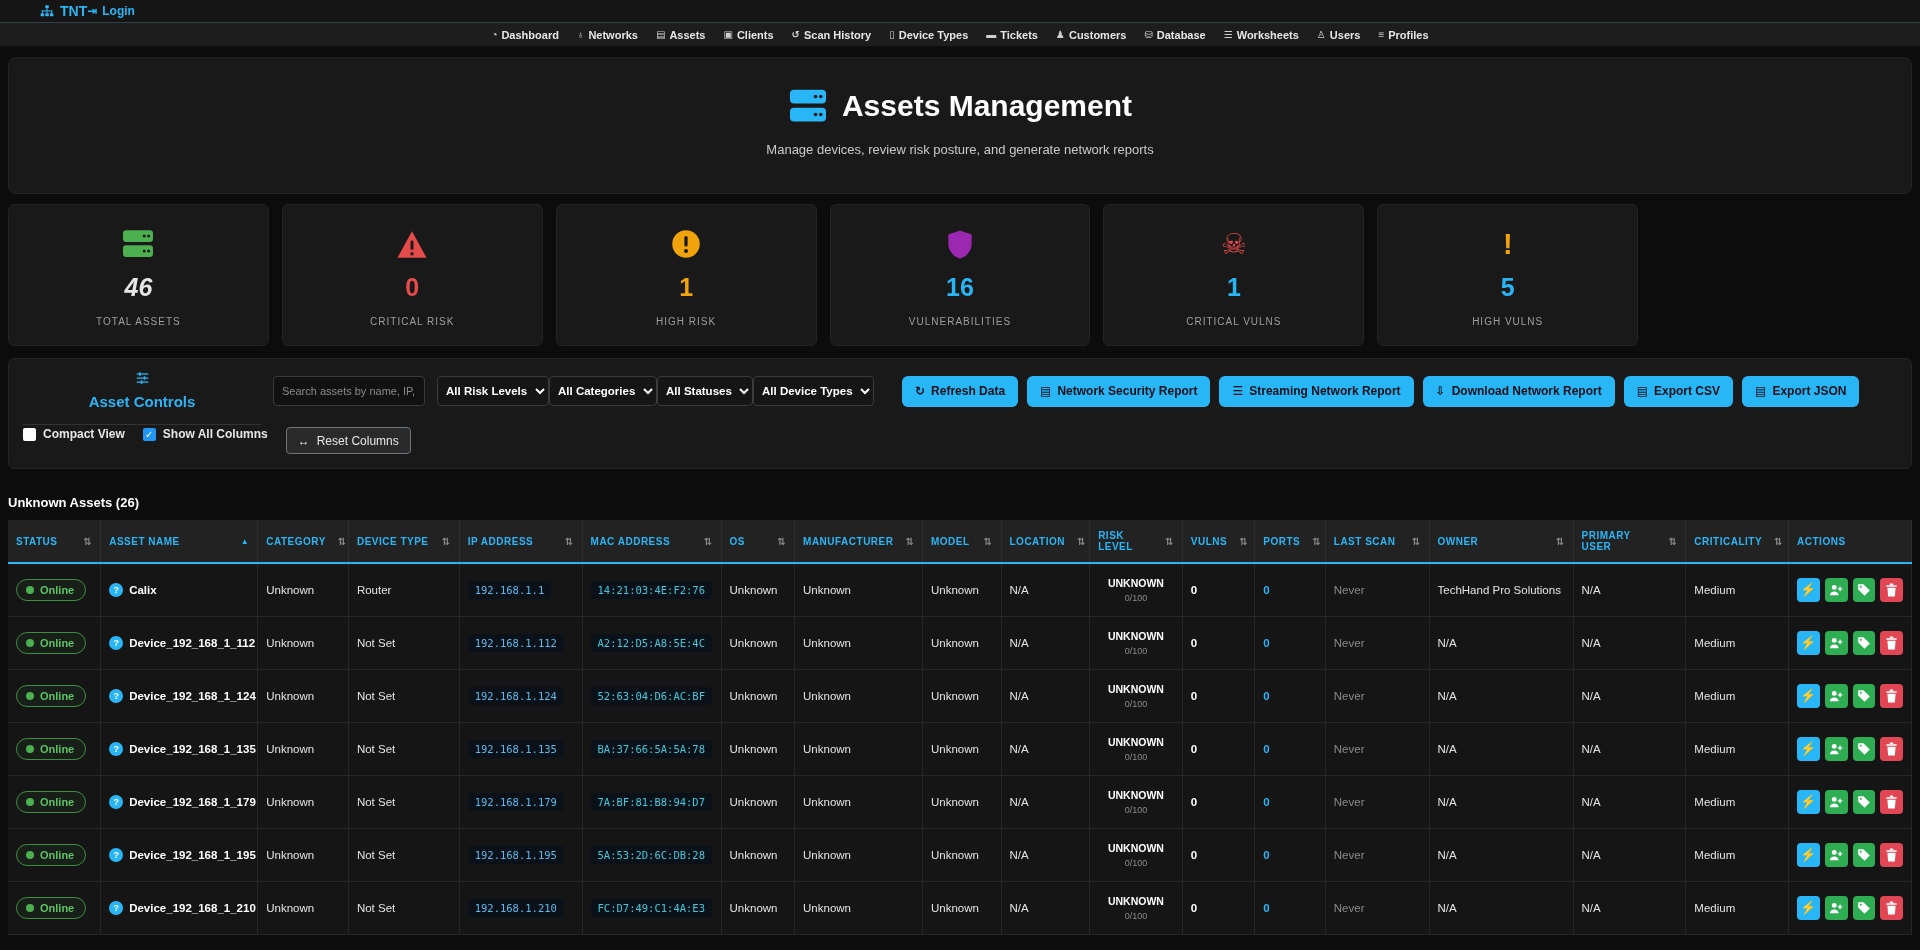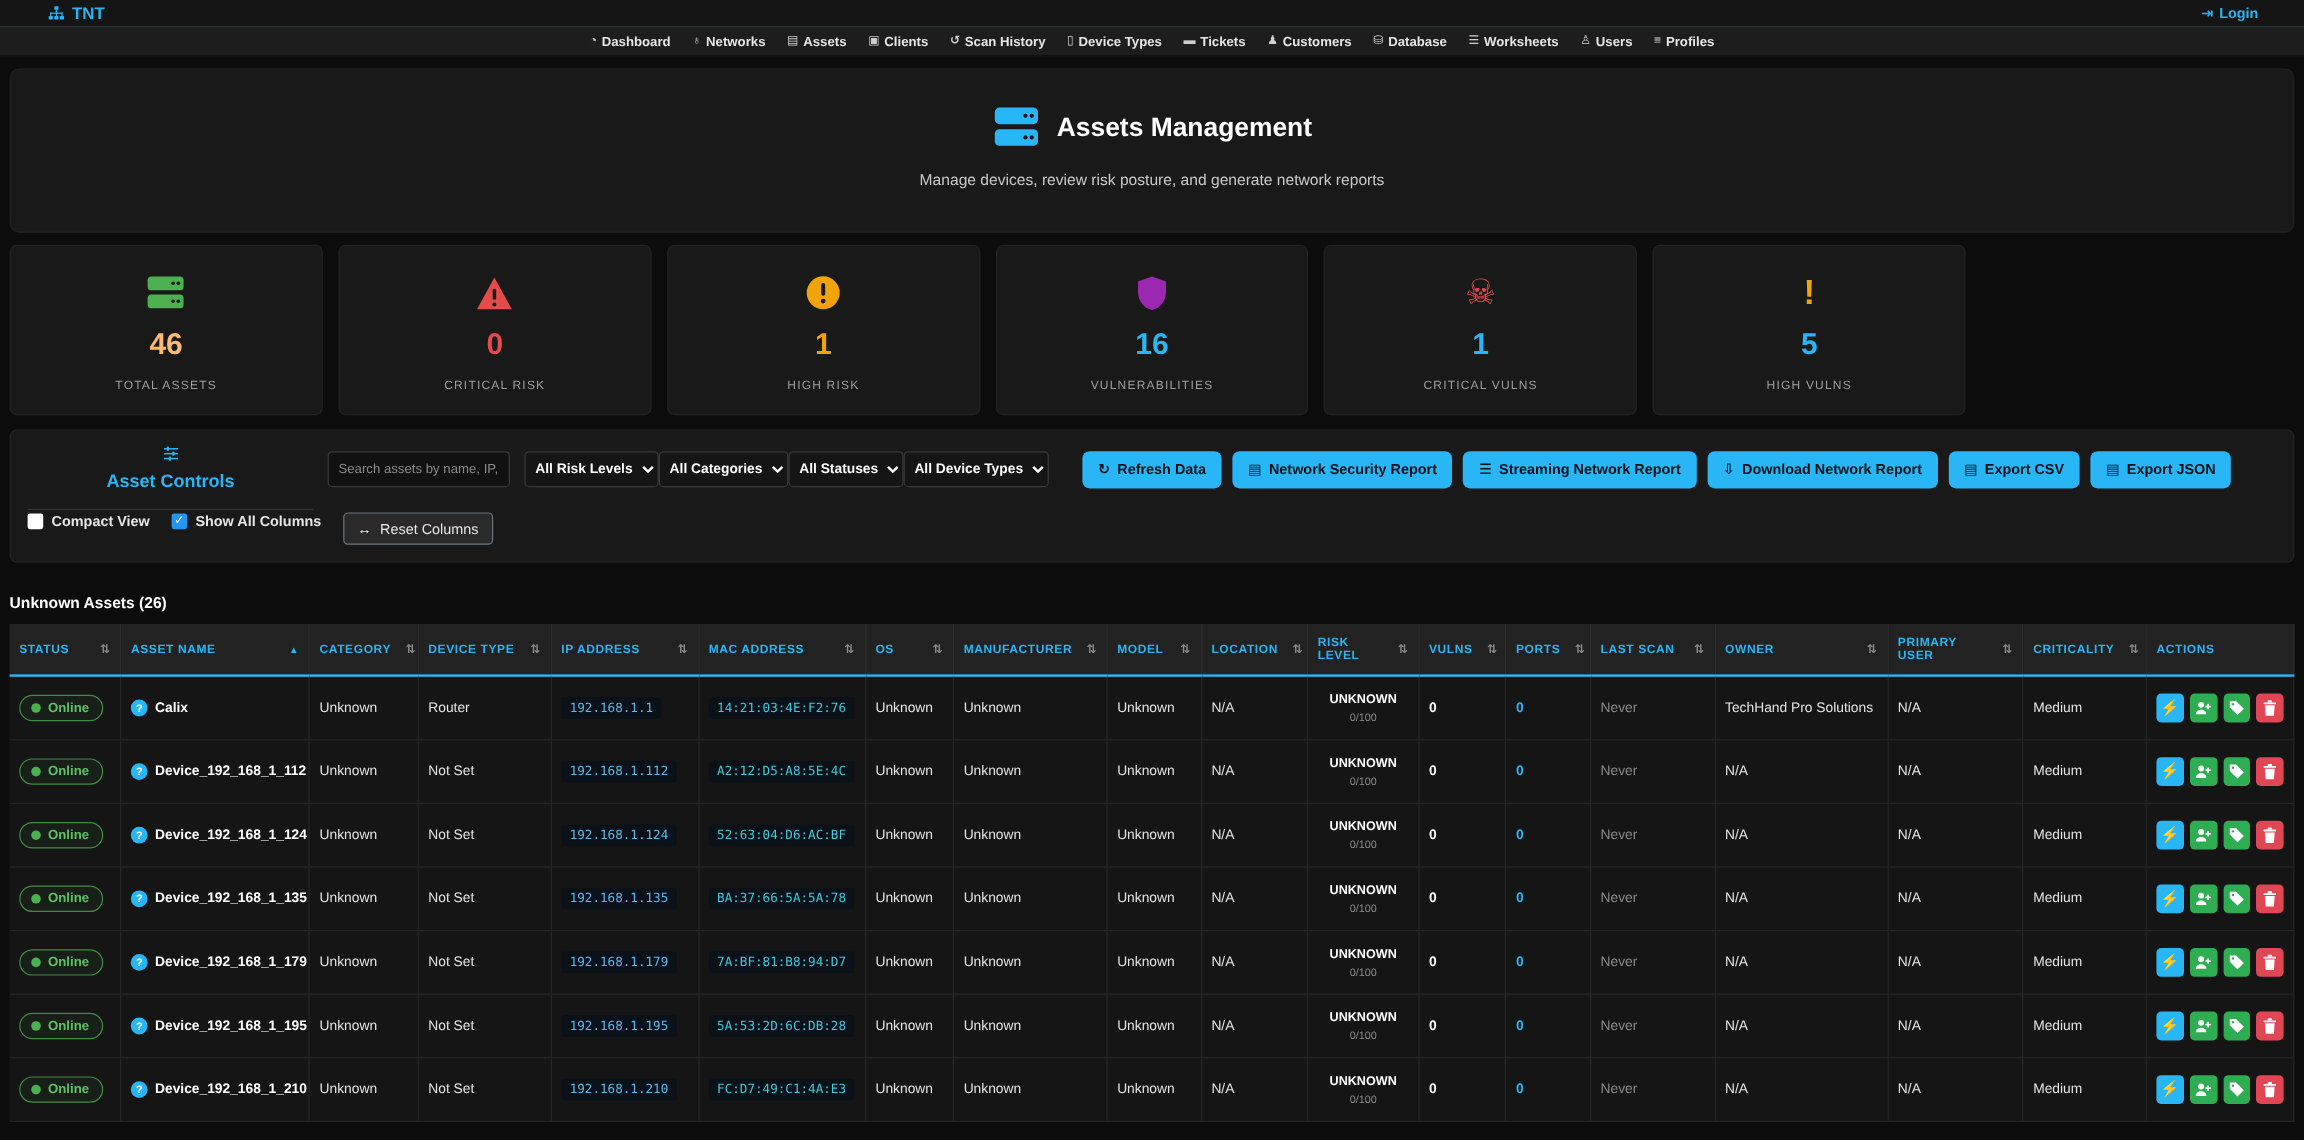--- a/index.html
+++ b/index.html
@@ -1,39 +1,39 @@
 <!DOCTYPE html>
 <html><head>
 <meta charset="utf-8">
 <style>
   * { margin:0; padding:0; box-sizing:border-box; }
   html,body { width:1920px; height:950px; overflow:hidden; background:#0c0c0c;
     font-family:"Liberation Sans","DejaVu Sans",sans-serif; color:#e8e8e8; }
 
   
   .topbar { height:23px; background:#151515; display:flex; align-items:center;
-    justify-content:space-between; padding:0 38px 0 40px; border-bottom:1px solid #30414a; }
+    justify-content:flex-start; padding:0 38px 0 40px; border-bottom:1px solid #30414a; }
   .brand { display:flex; align-items:center; gap:6px; color:#29b6f6; font-weight:bold;
     font-size:14px; cursor:pointer; }
   .brand .ic svg { display:block; }
   .login { display:flex; align-items:center; gap:5px; color:#29b6f6; font-size:12px;
     font-weight:bold; cursor:pointer; }
 
   
   .menubar { height:24px; background:#1d1d1d; display:flex; align-items:center;
     justify-content:center; gap:18px; border-bottom:1px solid #101010; }
   .menu-item { display:flex; align-items:center; gap:4px; color:#e6e6e6; font-size:11px;
     font-weight:bold; cursor:pointer; white-space:nowrap; }
   .menu-item .ic { font-size:10px; color:#cfcfcf; }
 
   
   .hero { margin:10px 8px; background:#191919; border:1px solid #232323; border-radius:8px;
     text-align:center; padding:30px 0 36px; }
   .hero-title { display:flex; align-items:center; justify-content:center; gap:14px;
-    font-size:22px; font-weight:bold; color:#fff; }
+    font-size:30px; font-weight:bold; color:#fff; }
   .hero-title .ic svg { display:block; }
   .hero-sub { margin-top:18px; font-size:13px; color:#c9c9c9; }
 
   
   .stats { display:grid; grid-template-columns:repeat(7,1fr); gap:13px; margin:0 8px; }
   .stat-card { background:#191919; border:1px solid #232323; border-radius:6px;
     text-align:center; padding:22px 6px 18px; }
   .stat-icon { height:34px; display:flex; align-items:center; justify-content:center; }
   .stat-icon svg { display:block; }
   .stat-glyph { font-size:29px; font-weight:bold; line-height:1; }
@@ -206,21 +206,21 @@
       <div class="stat-icon">
         <svg width="34" height="30" viewBox="0 0 24 22" fill="#4caf50">
           <rect x="1" y="1" width="22" height="8.5" rx="2.4"></rect>
           <rect x="1" y="12" width="22" height="8.5" rx="2.4"></rect>
           <circle cx="16.6" cy="5.2" r="1.1" fill="#191919"></circle>
           <circle cx="19.8" cy="5.2" r="1.1" fill="#191919"></circle>
           <circle cx="16.6" cy="16.2" r="1.1" fill="#191919"></circle>
           <circle cx="19.8" cy="16.2" r="1.1" fill="#191919"></circle>
         </svg>
       </div>
-      <div class="stat-value" style="color: #fdba74;">46</div>
+      <div class="stat-value" style="color: #e5e5e5; font-style: italic;">46</div>
       <div class="stat-label">TOTAL ASSETS</div>
     </div>
     <div class="stat-card">
       <div class="stat-icon">
         <svg width="32" height="29" viewBox="0 0 24 22" fill="#e54b4b">
           <path d="M12 1 L23 21 H1 Z"></path>
           <rect x="10.9" y="8" width="2.2" height="7" rx="1" fill="#191919"></rect>
           <circle cx="12" cy="18" r="1.3" fill="#191919"></circle>
         </svg>
       </div>

